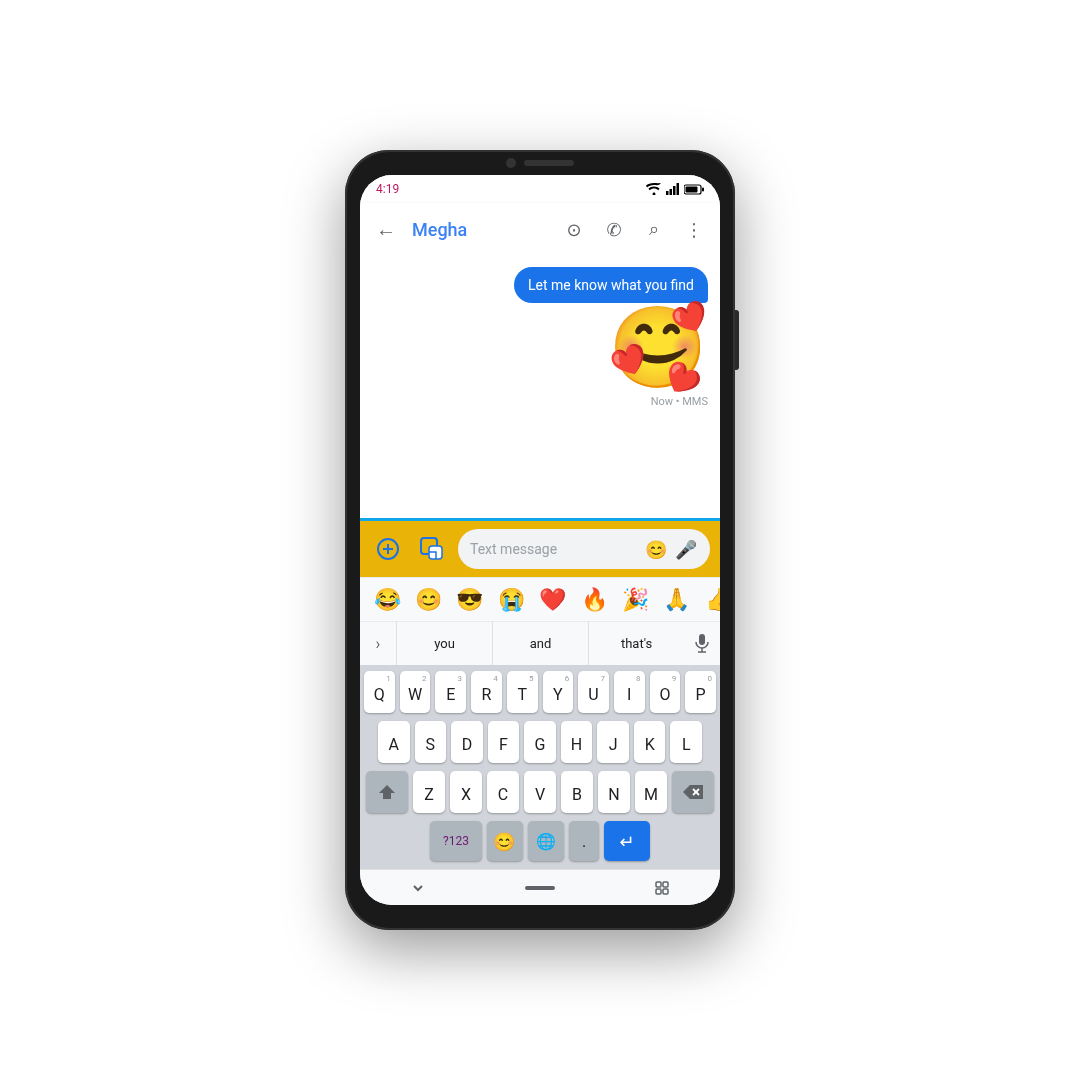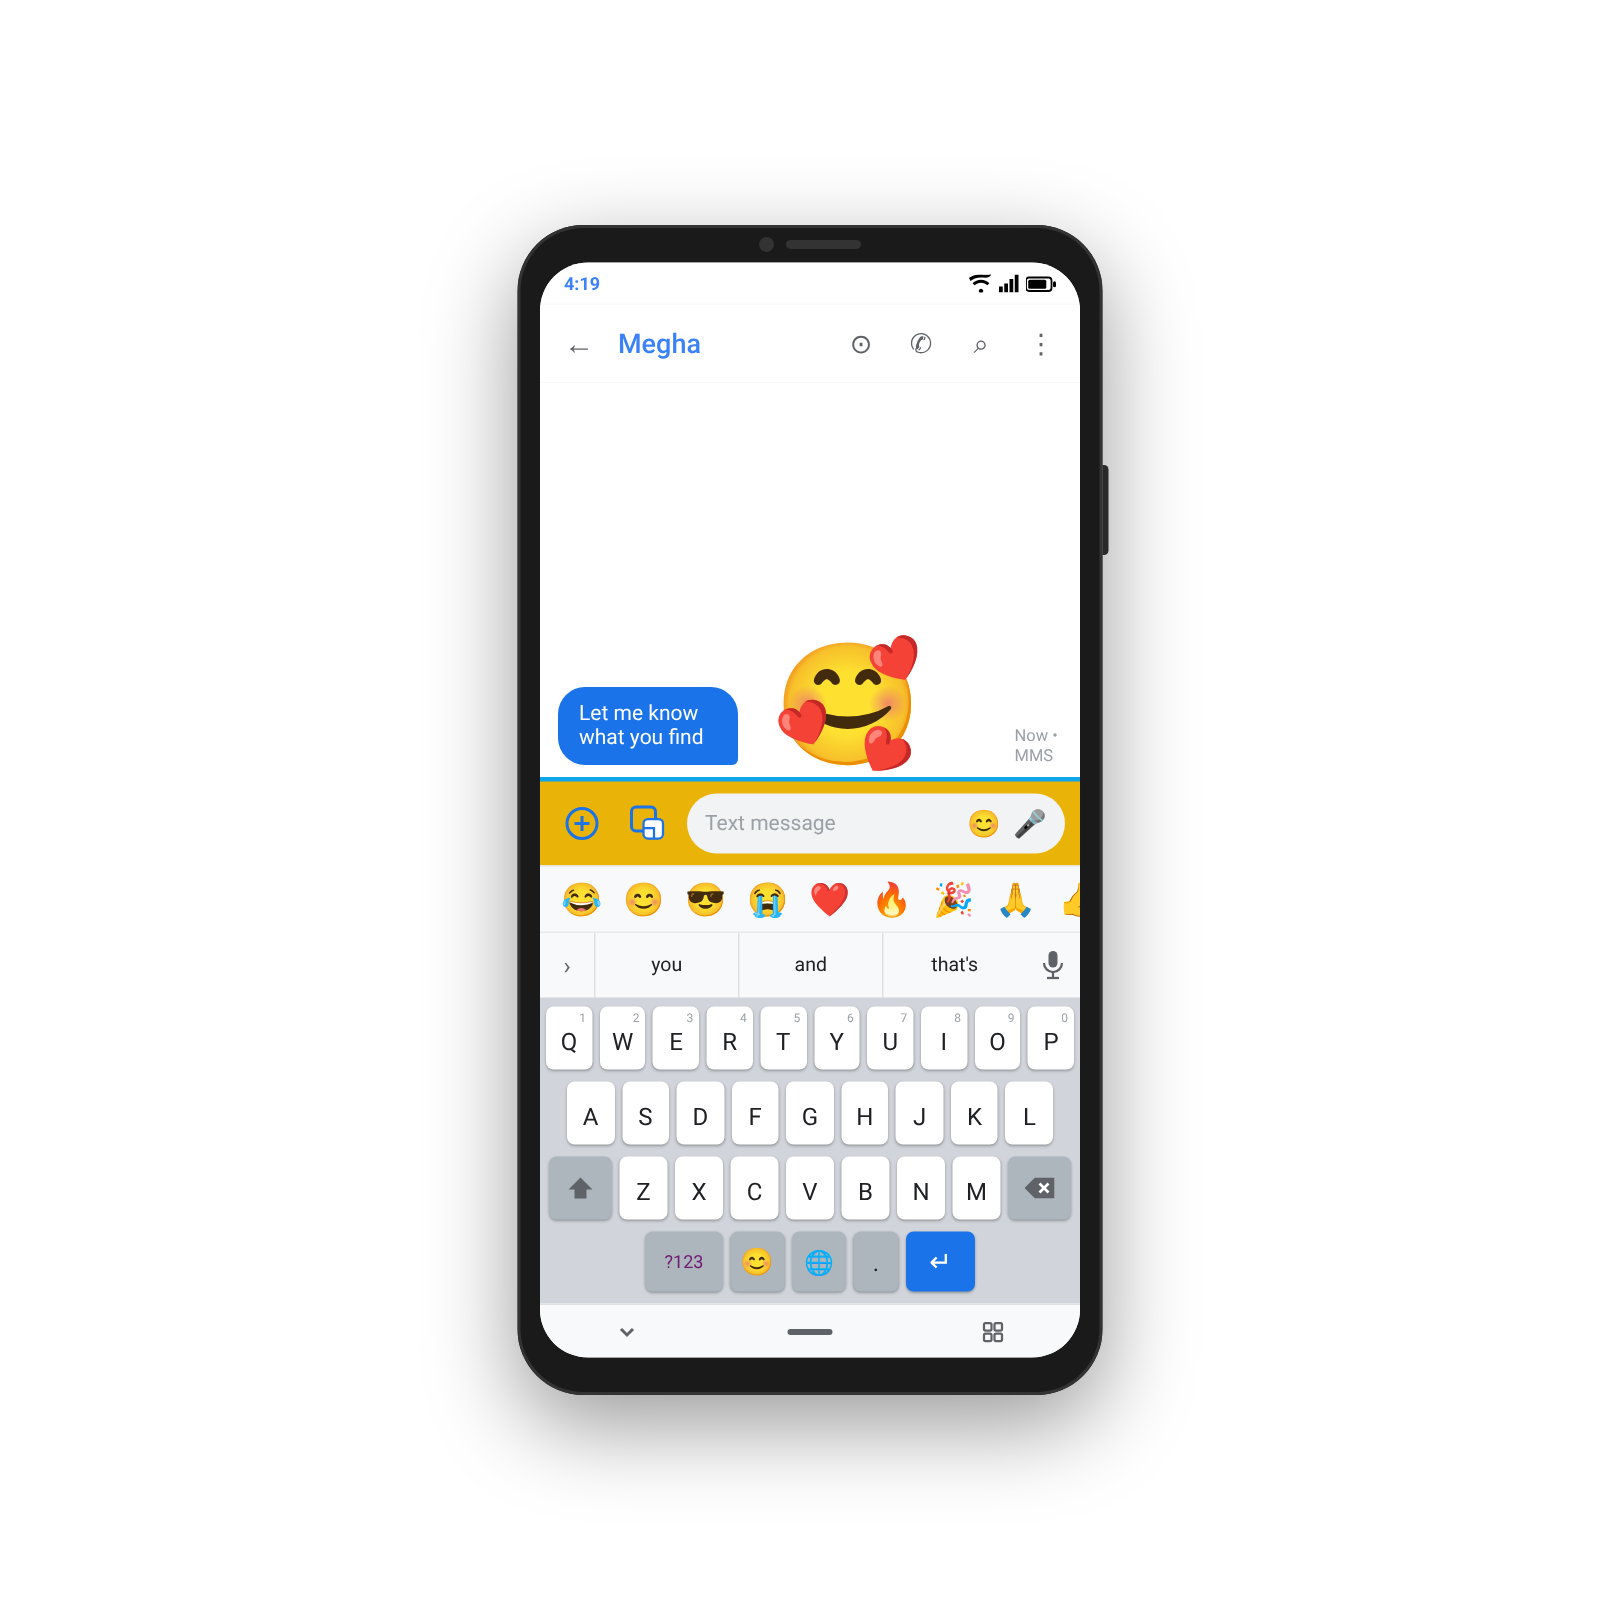--- a/index.html
+++ b/index.html
@@ -55,22 +55,22 @@
       height: 28px;
       display: flex;
       align-items: center;
       justify-content: space-between;
       padding: 0 16px;
       flex-shrink: 0;
     }
 
     .status-time {
       font-size: 12px;
-      font-weight: 700;
-      color: #3b82f6;
+      font-weight: 400;
+      color: #be185d;
     }
 
     .status-icons {
       display: flex;
       align-items: center;
       gap: 4px;
     }
 
     .status-icons svg {
       fill: #000;
@@ -130,22 +130,22 @@
       cursor: pointer;
     }
 
     
     .chat-area {
       flex: 1;
       background: #ffffff;
       overflow-y: auto;
       padding: 12px 12px 8px 12px;
       display: flex;
-      flex-direction: row;
-      gap: 24px;
+      flex-direction: column;
+      gap: 5px;
     }
 
     .message-bubble {
       background: #1a73e8;
       color: white;
       border-radius: 18px 18px 4px 18px;
       padding: 10px 14px;
       font-size: 14px;
       align-self: flex-end;
       max-width: 70%;

